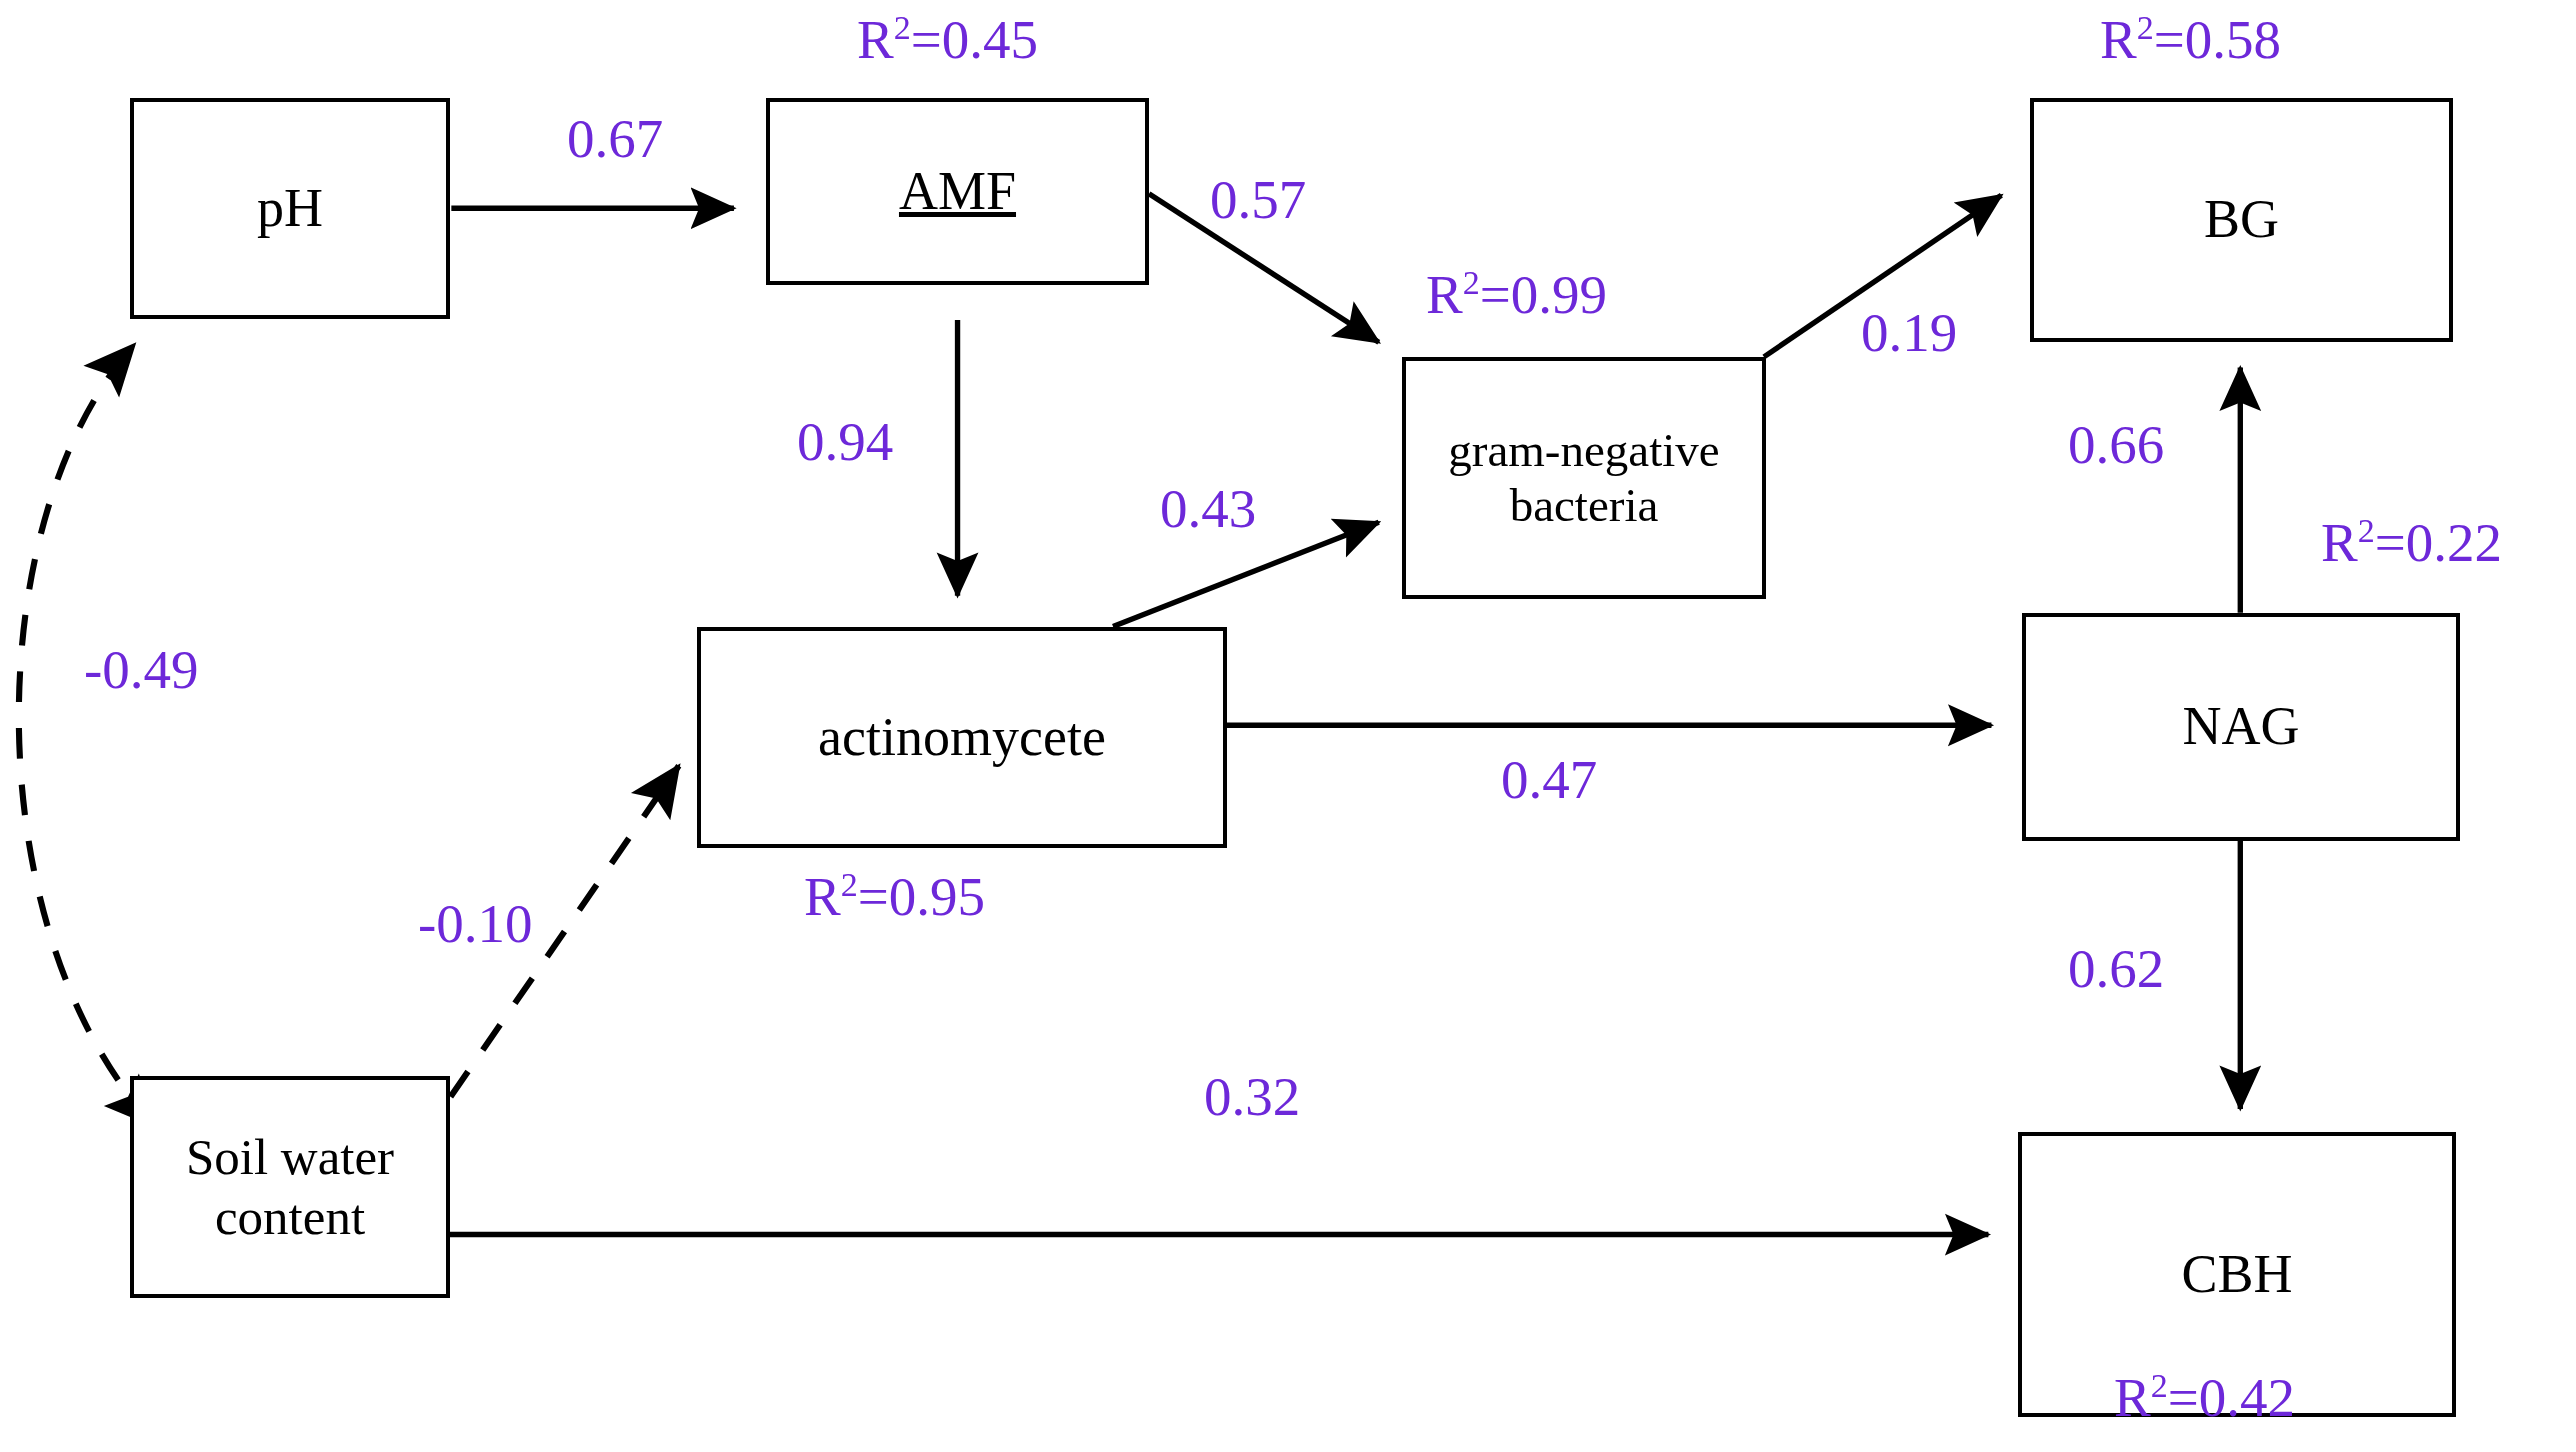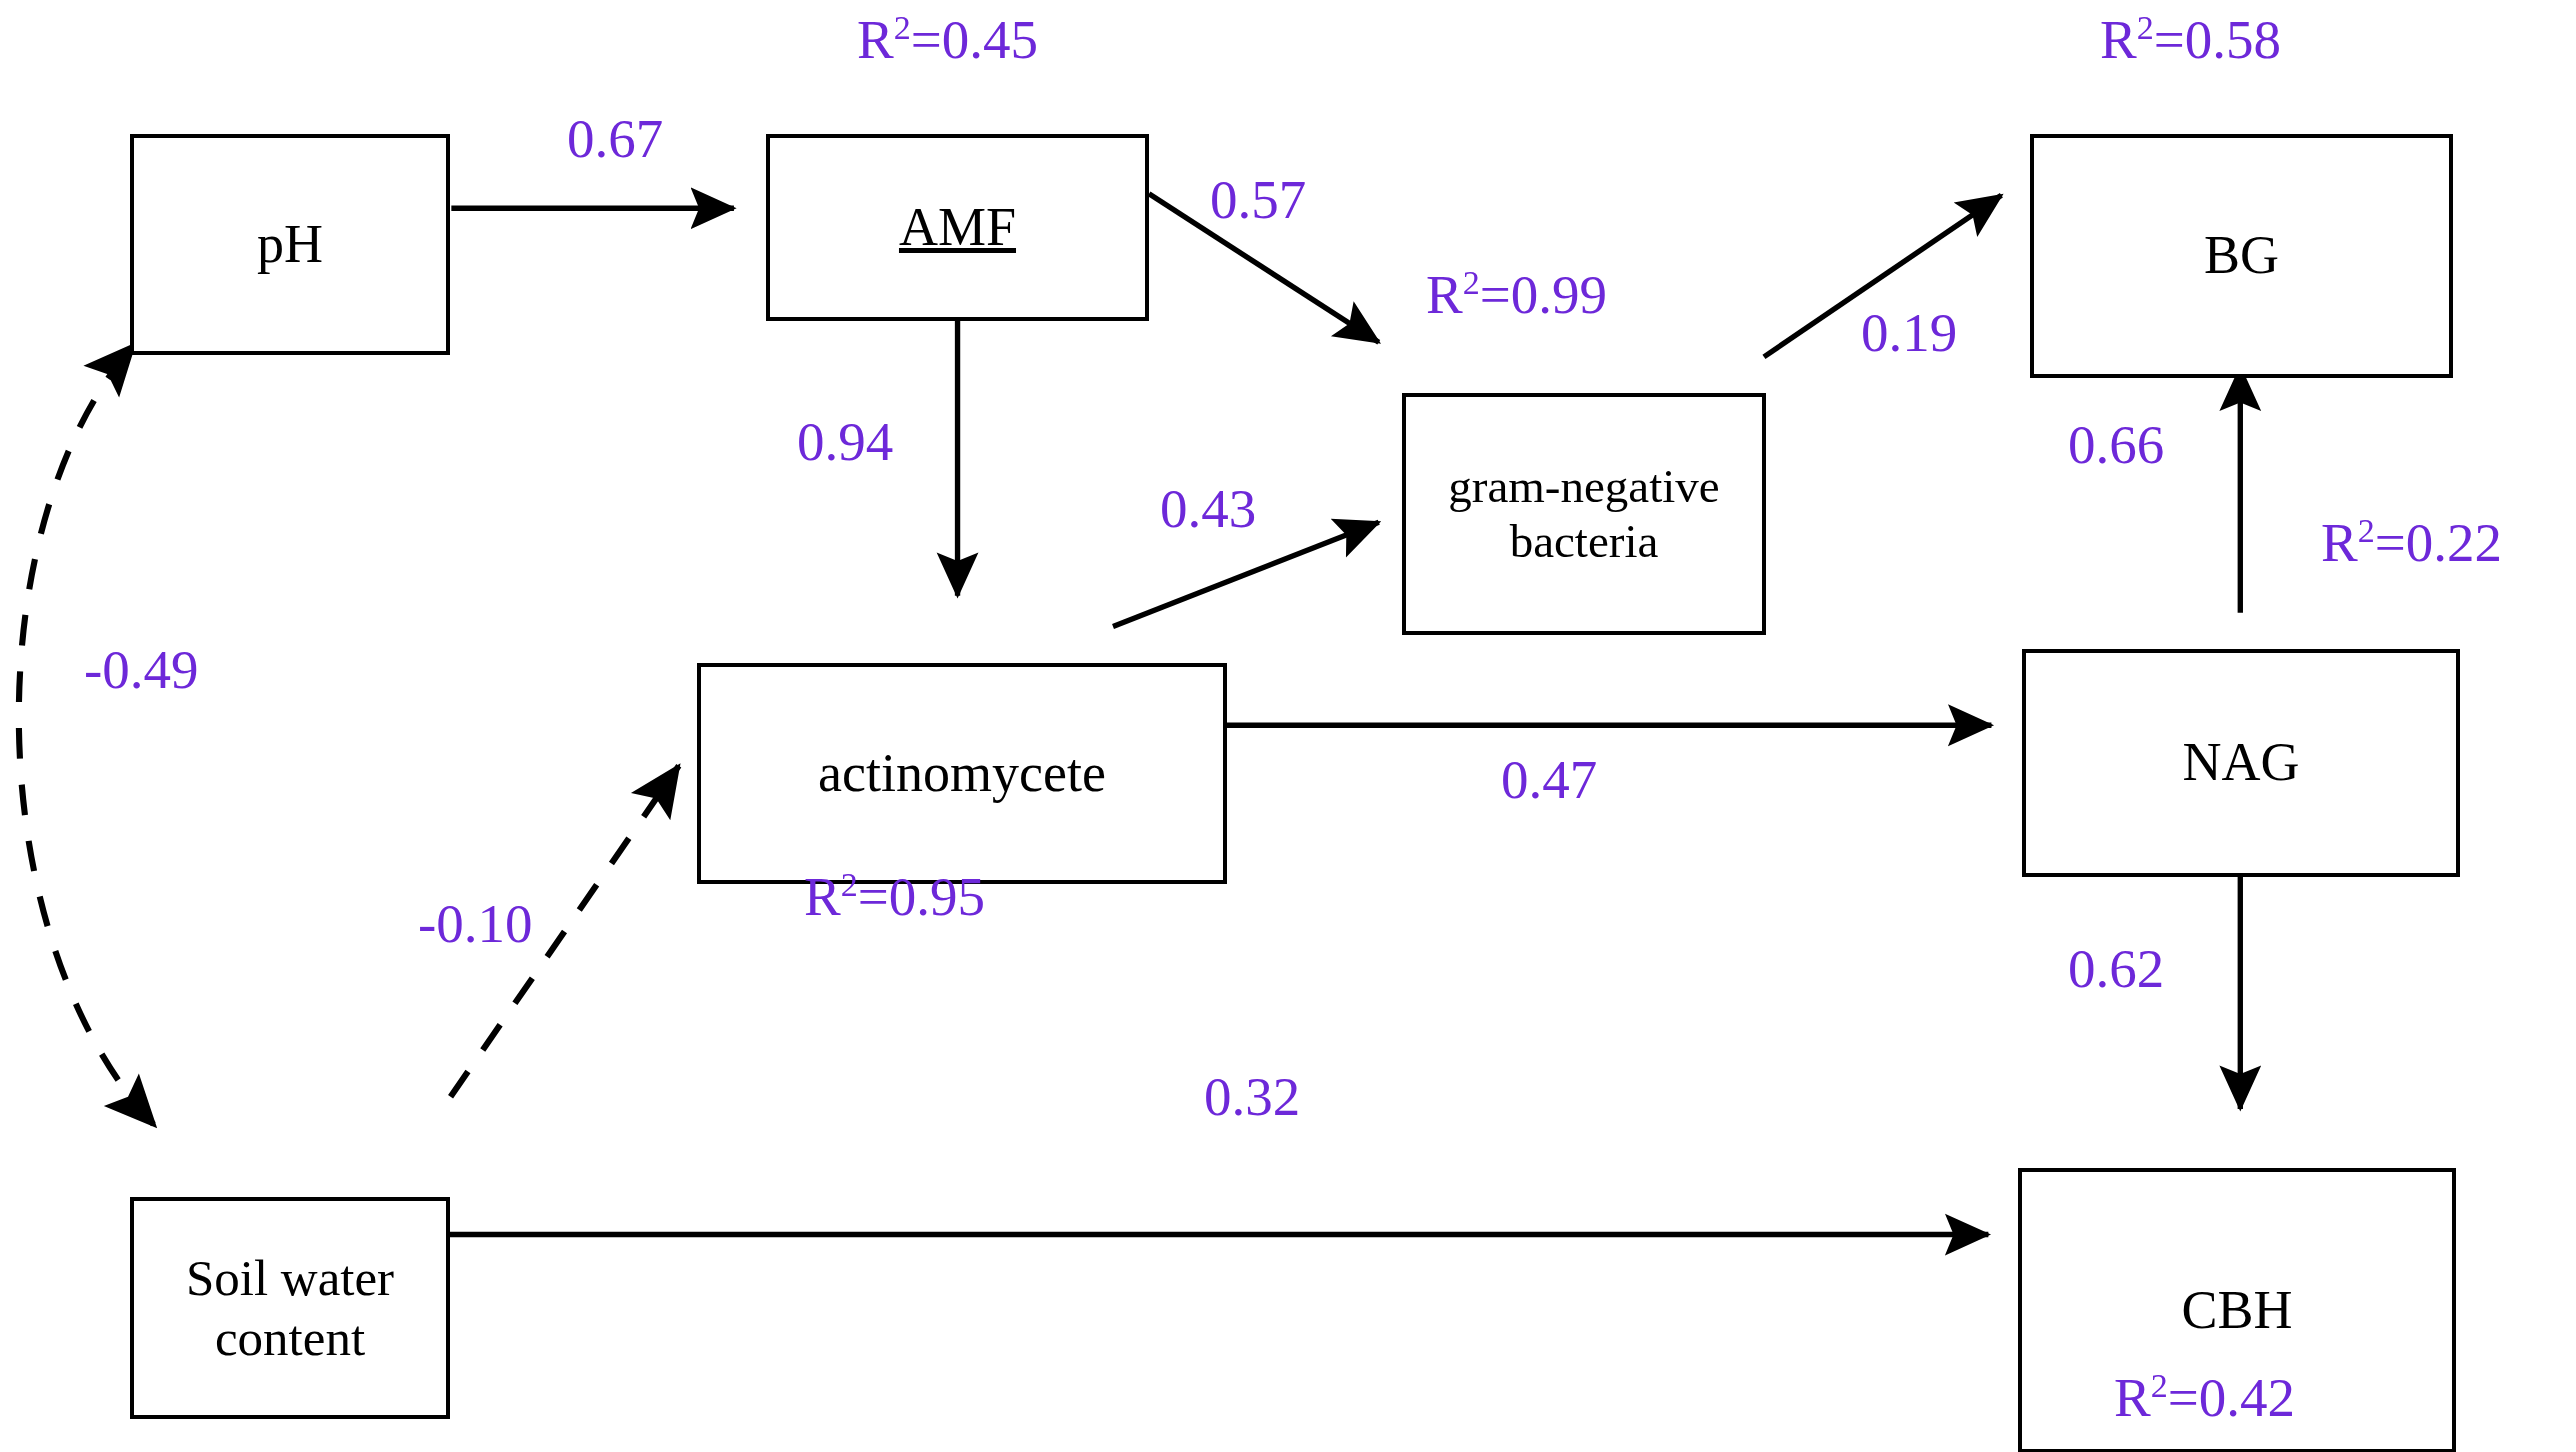--- a/index.html
+++ b/index.html
@@ -29,21 +29,20 @@
     border: 4.6px solid #000000;
     background: #ffffff;
     display: flex;
     align-items: center;
     justify-content: center;
     text-align: center;
     color: #000000;
     font-size: 54px;
     line-height: 1.18;
     font-family: "Liberation Serif", "DejaVu Serif", serif;
-    margin-top: 36px;
   }
   .node-label {
     display: block;
     width: 100%;
     padding: 0 7.7px;
     box-sizing: border-box;
   }
   .r2-label, .path-label {
     position: absolute;
     color: #6d28d9;
@@ -113,21 +112,21 @@
   </div>
 
   <div class="node-box" style="left:2022px; top:613px; width:438px; height:228px;">
     <span class="node-label">NAG</span>
   </div>
 
   <div class="node-box" style="left:697px; top:627px; width:530px; height:221px;">
     <span class="node-label">actinomycete</span>
   </div>
 
-  <div class="node-box" style="left:130px; top:1161px; width:320px; height:222px; font-size:51px;">
+  <div class="node-box" style="left:130px; top:1076px; width:320px; height:222px; font-size:51px;">
     <span class="node-label">Soil water content</span>
   </div>
 
   <div class="node-box" style="left:2018px; top:1132px; width:438px; height:285px;">
     <span class="node-label">CBH</span>
   </div>
 
   <div class="r2-label" style="left:857px; top:11.5px;">
     <span>R</span><sup>2</sup><span>=0.45</span>
   </div>

